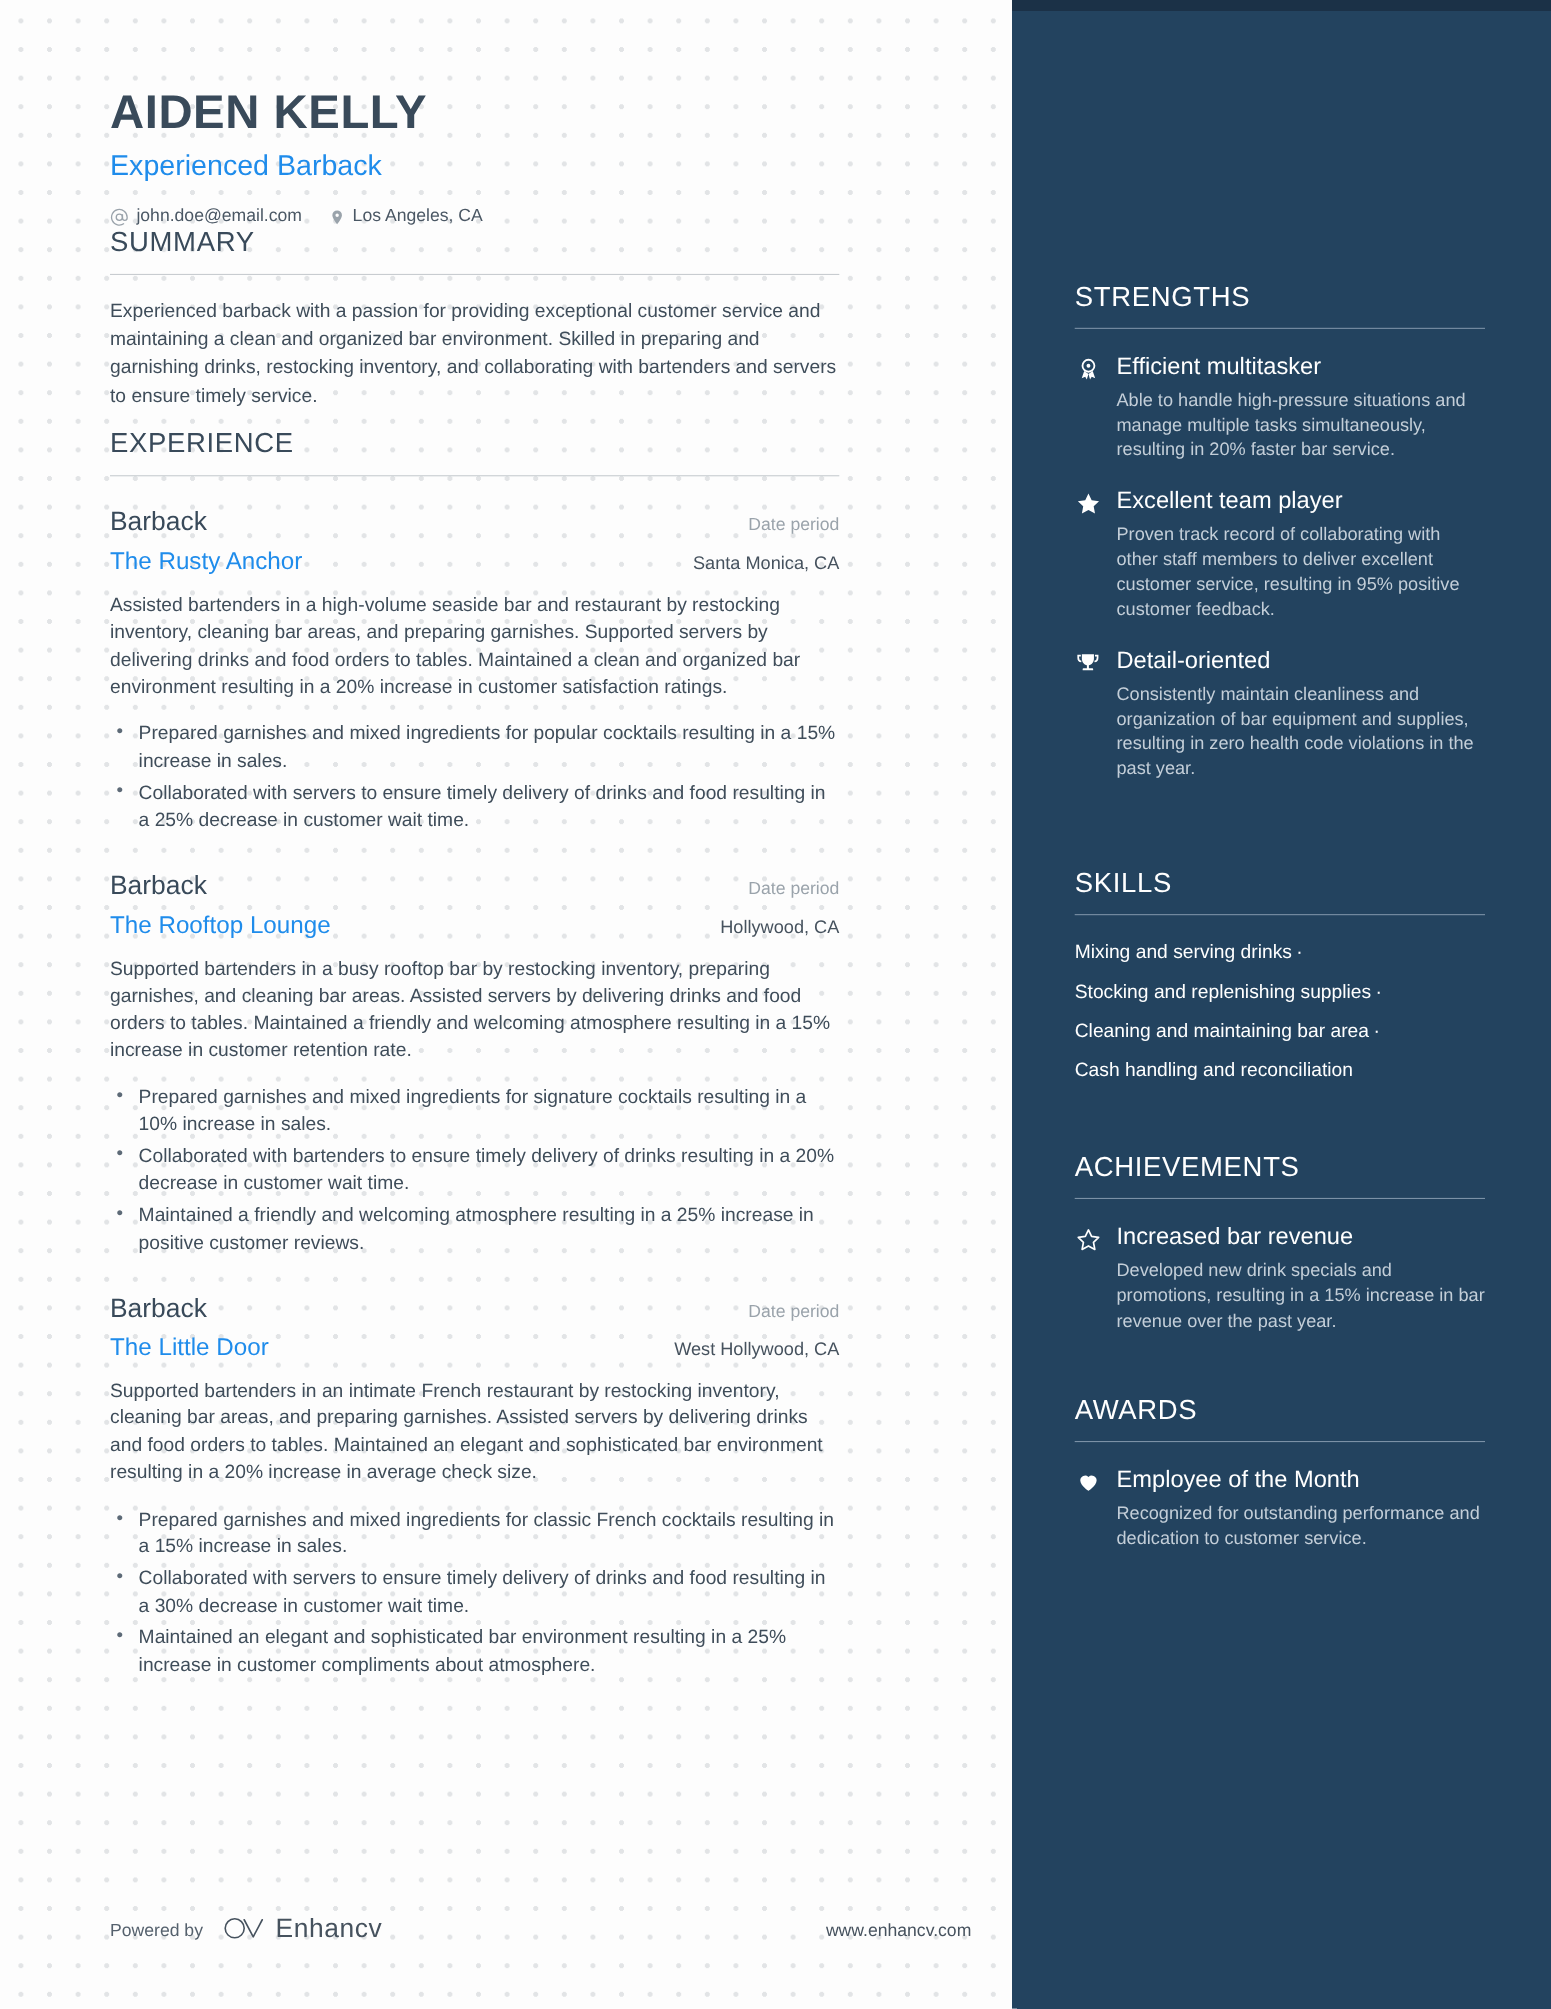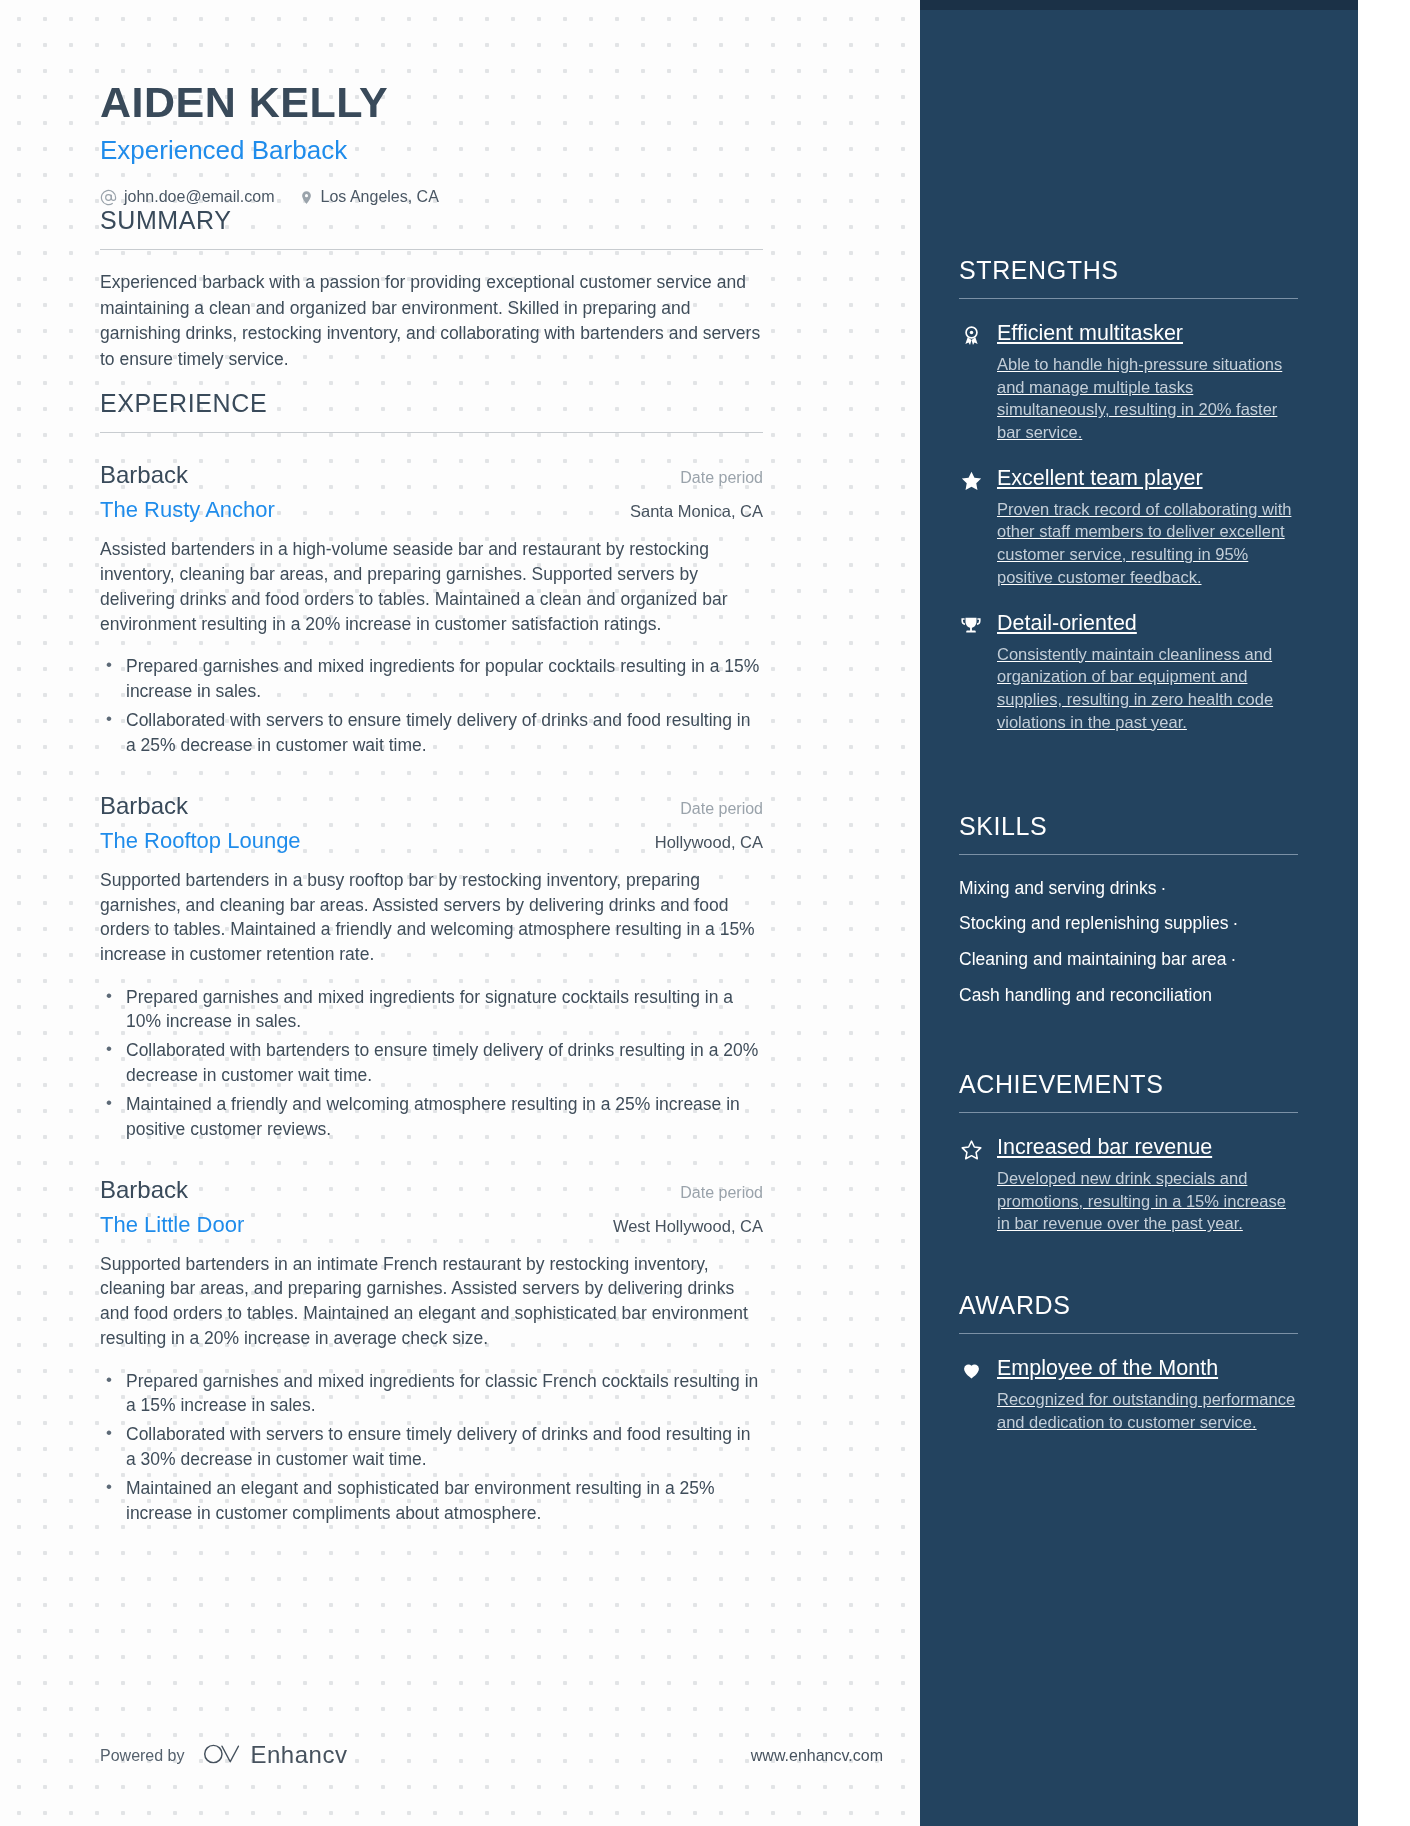--- a/index.html
+++ b/index.html
@@ -178,25 +178,25 @@
     font-size: 24px;
     color: #46525e;
     letter-spacing: 0.5px;
   }
   .site {
     font-size: 16px;
     color: #46525e;
   }
   
   .sidebar {
-    width: 438px;
+    width: 490px;
     height: 1826px;
     background: #23435f;
     box-sizing: border-box;
-    padding: 8px 60px 0 39px;
+    padding: 8px 60px 0 57px;
     color: #ffffff;
     position: relative;
   }
   .sb-topbar {
     position: absolute;
     top: 0; left: 0; right: 0;
     height: 10px;
     background: #1b3147;
   }
   .sb-section { margin-top: 48px; }
@@ -219,21 +219,21 @@
     align-items: flex-start;
     gap: 14px;
   }
   .sb-icon {
     flex: 0 0 auto;
     width: 24px;
     display: flex;
     justify-content: center;
     padding-top: 4px;
   }
-  .sb-item-body { flex: 1 1 auto; text-decoration: underline; }
+  .sb-item-body { flex: 1 1 auto; }
   .sb-item-title {
     font-size: 21.5px;
     color: #ffffff;
     line-height: 1.2;
   }
   .sb-item-desc {
     font-size: 16.5px;
     line-height: 1.38;
     color: #c3ced8;
     margin-top: 6px;

